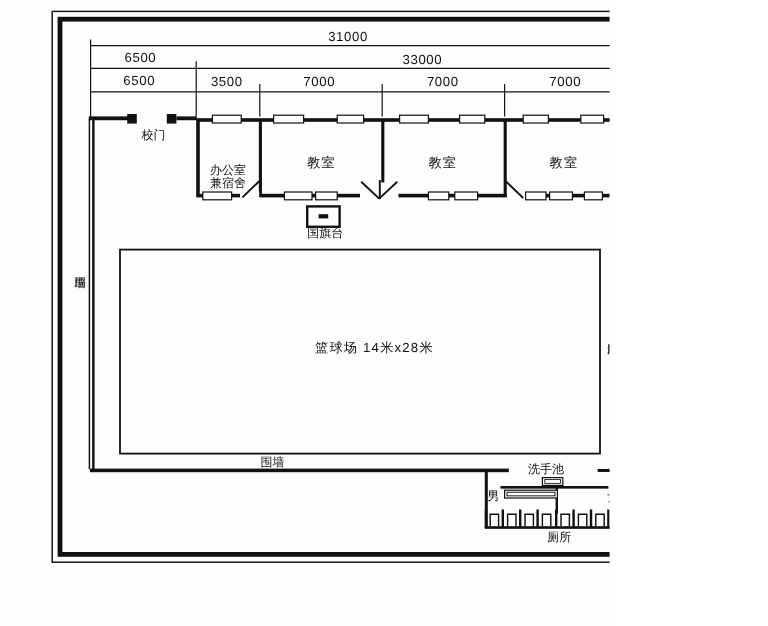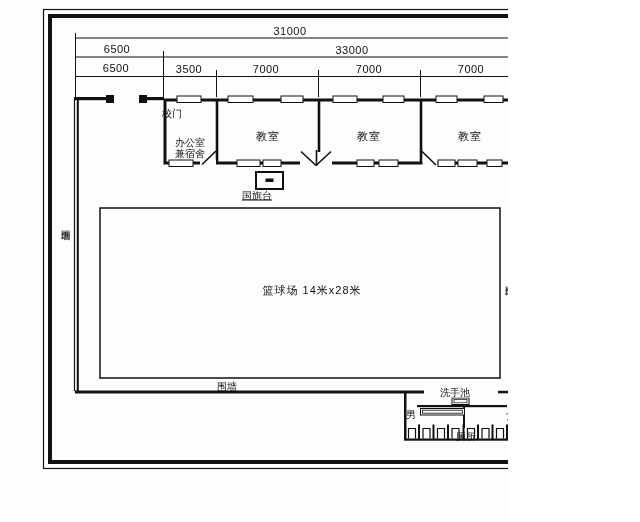--- a/index.html
+++ b/index.html
@@ -168,31 +168,31 @@
   <div class="lbl dim" style="left:189px;top:69px;">3500</div>
   <div class="lbl dim" style="left:266px;top:69px;">7000</div>
   <div class="lbl dim" style="left:369px;top:69px;">7000</div>
   <div class="lbl dim" style="left:471px;top:69px;">7000</div>
 
   <div class="lbl dim-v" style="left:542px;top:133px;">5000</div>
   <div class="lbl dim-v" style="left:541px;top:247px;">20000</div>
   <div class="lbl dim-v" style="left:562px;top:237px;">25000</div>
   <div class="lbl dim-v" style="left:561px;top:416px;">3500</div>
 
-  <div class="lbl small" style="left:128px;top:113px;margin-left:44px;">校门</div>
+  <div class="lbl small" style="left:128px;top:113px;">校门</div>
   <div class="lbl small" style="left:190px;top:148px;">办公室
 兼宿舍</div>
   <div class="lbl room" style="left:268px;top:136px;">教室</div>
   <div class="lbl room" style="left:369px;top:136px;">教室</div>
   <div class="lbl room" style="left:470px;top:136px;">教室</div>
-  <div class="lbl small" style="left:257px;top:195px;text-decoration:underline;">国旗台</div>
+  <div class="lbl small" style="left:271px;top:195px;">国旗台</div>
   <div class="lbl room" style="left:312px;top:290px;">篮球场 14米x28米</div>
 
   <div class="lbl vert" style="left:66px;top:223px;transform:translate(-50%,-50%);">围墙</div>
   <div class="lbl vert" style="left:510px;top:279px;transform:translate(-50%,-50%);">围墙</div>
   <div class="lbl small" style="left:227px;top:386px;">围墙</div>
 
   <div class="lbl small onwall" style="left:455px;top:392px;text-align:right;">洗手池</div>
   <div class="lbl small" style="left:411px;top:414px;">男</div>
   <div class="lbl small" style="left:511px;top:415px;">女</div>
-  <div class="lbl small" style="left:466px;top:436px;">厕所</div>
+  <div class="lbl small" style="left:466px;top:448px;">厕所</div>
 
 </div>
 
 </body></html>

